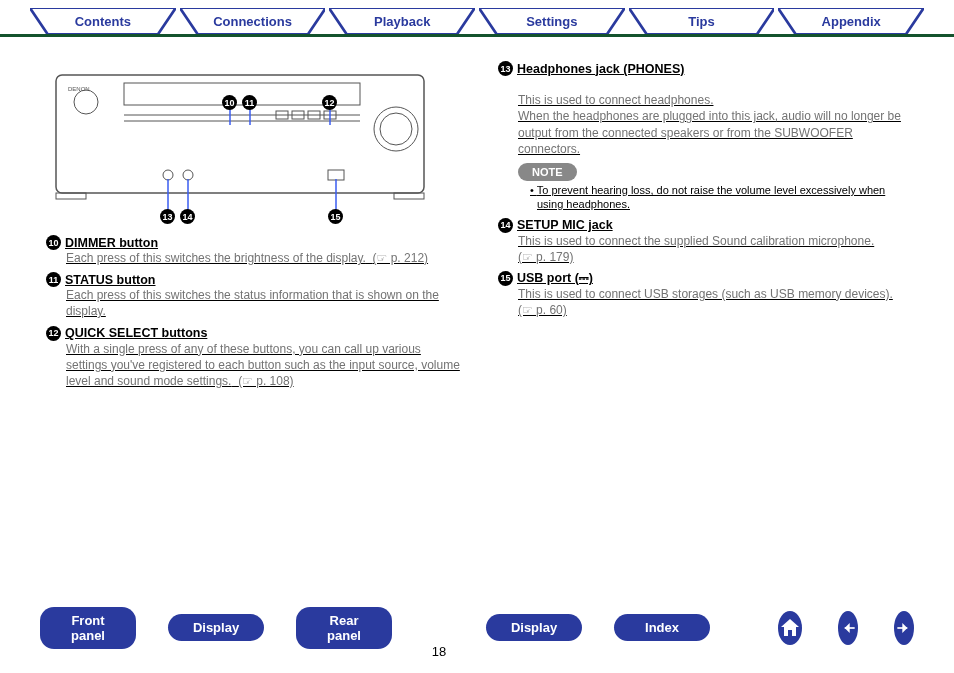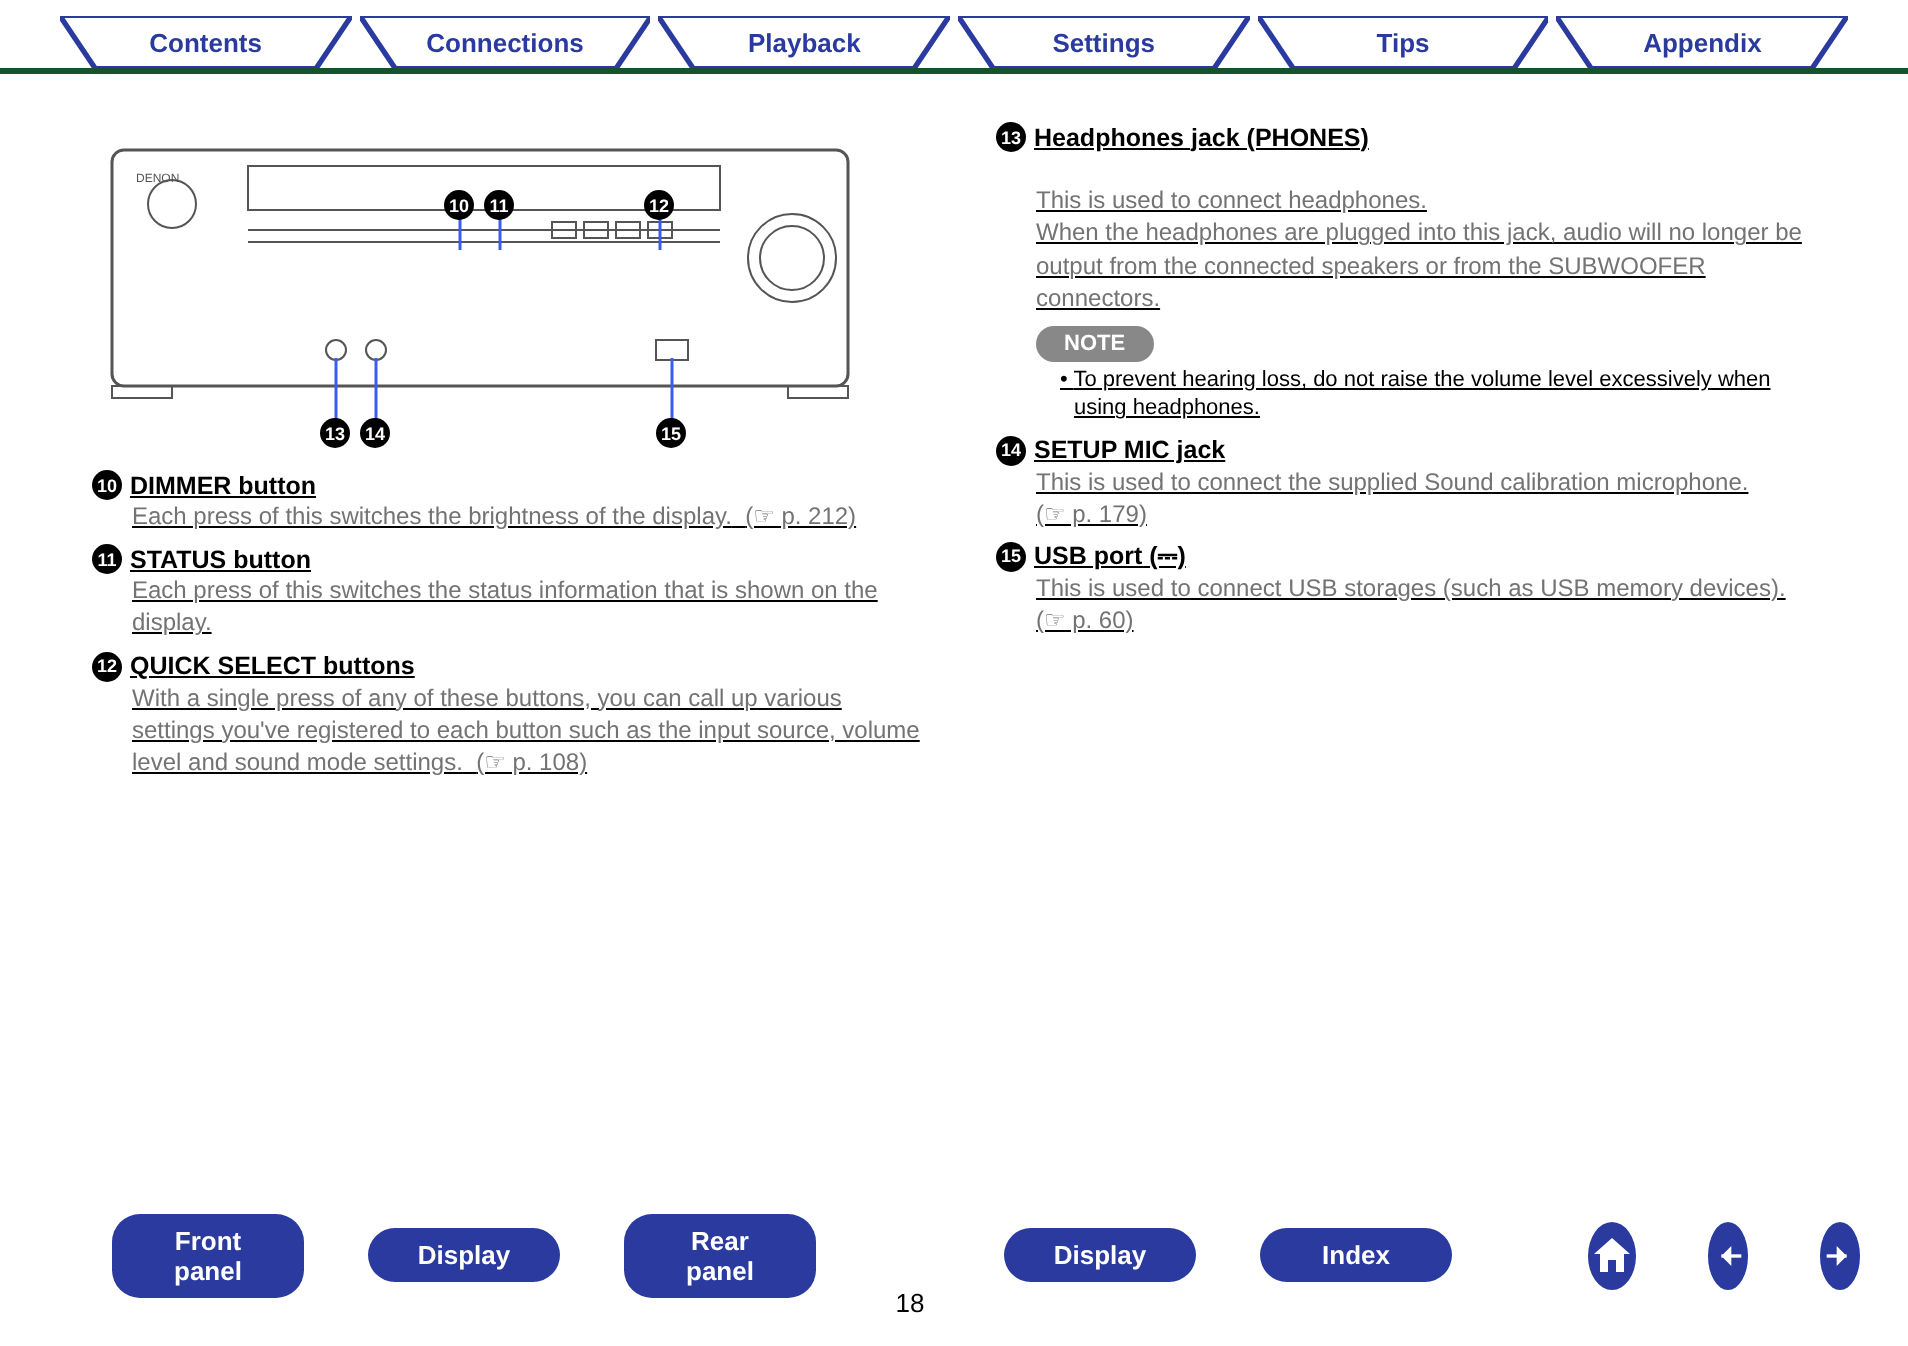--- a/index.html
+++ b/index.html
@@ -89,21 +89,21 @@
   }
   .note-body { margin-left: 32px; font-size:11px; line-height:1.3; text-indent:-7px; padding-left:7px;}
   .note-body::before { content:"• "; }
 
   
   .bottom-bar {
     position:absolute; left:0; right:0; bottom:14px;
     display:flex;
     align-items:center;
     gap: 32px;
-    padding: 0 56px;
+    padding: 0 40px;
   }
   .pill-btn {
     background:#2a3a9e; color:#fff;
     font-size:13px; font-weight:bold;
     padding: 6px 20px;
     border-radius: 14px;
     cursor:pointer;
     min-width: 96px;
     text-align:center;
   }

